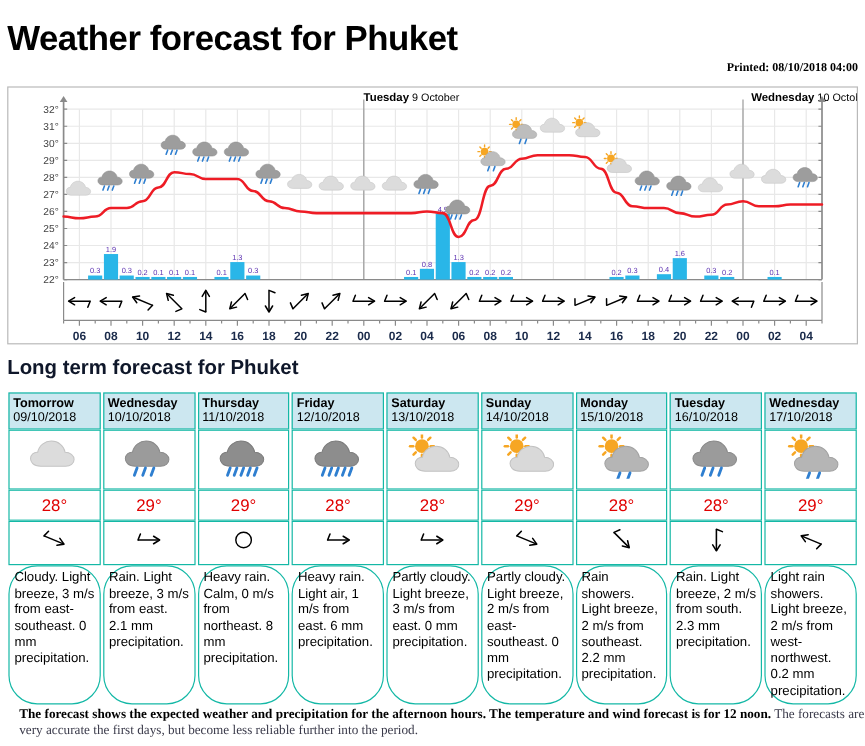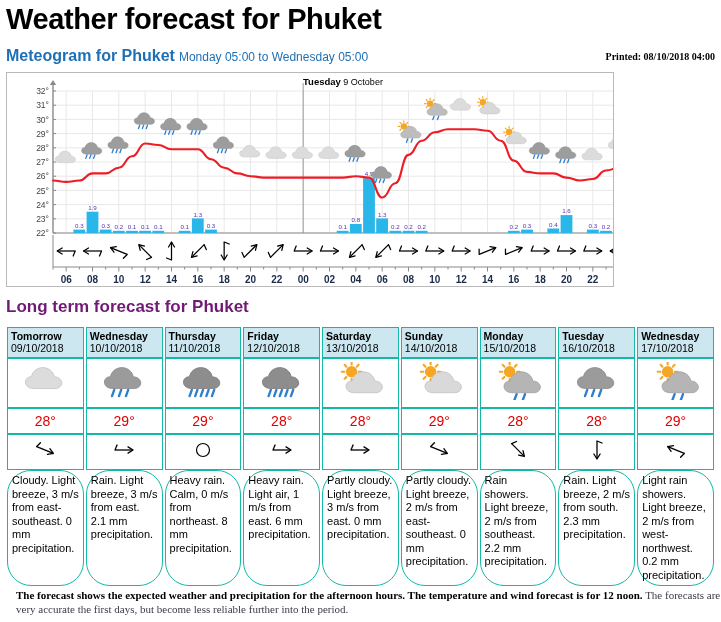--- a/index.html
+++ b/index.html
@@ -13,55 +13,55 @@
   }
   .page{position:relative;width:721px;height:622px;}
 
   
   .printed{
     position:absolute;top:3px;right:6px;
     font-family:"Liberation Serif", serif;
     font-size:10px;font-weight:bold;letter-spacing:0px;margin-top:48px;
   }
   h1.title{
-    position:absolute;left:6px;top:2px;
+    position:absolute;left:6px;top:16px;
     margin:0;font-size:29px;font-weight:bold;
     letter-spacing:-0.4px;line-height:34px;
   }
   .meteo-head{
     position:absolute;left:6px;top:47px;
     white-space:nowrap;
   }
   .meteo-head .mh-main{
     color:#1f6fb5;font-size:16px;font-weight:bold;
   }
   .meteo-head .mh-sub{
     color:#1f6fb5;font-size:12px;font-weight:normal;margin-left:4px;
   }
 
   
   .meteogram{
     position:absolute;left:6px;top:72px;
-    width:608px;height:215px;
+    width:709px;height:215px;
     border:1px solid #b9b9b9;
     background:#fff;
     box-sizing:border-box;
     overflow:hidden;
   }
   .mg-svg{position:absolute;left:0;top:0;}
   .daylabel{
     position:absolute;white-space:nowrap;font-size:9px;
   }
   .daylabel b{font-size:9.5px;}
   .daylabel span{font-weight:normal;}
 
   
   .lt-head{
     position:absolute;left:6px;top:297px;
-    color:#701a75;font-size:17px;font-weight:bold;
+    color:#0f172a;font-size:17px;font-weight:bold;
   }
 
   
   .fc-table{
     position:absolute;left:5px;top:327px;
     width:711px;
     border-collapse:separate;
     border-spacing:2px 0;
     table-layout:fixed;
   }
@@ -104,23 +104,20 @@
   .sun{fill:#f6a623;}
 </style>
 </head>
 <body>
 
 <div class="page">
 
   <div class="printed">Printed: 08/10/2018 04:00</div>
   <h1 class="title">Weather forecast for Phuket</h1>
 
-  <div class="meteo-head">
-    <span class="mh-main">Meteogram for Phuket</span><span class="mh-sub">Monday 05:00 to Wednesday 05:00</span>
-  </div>
 
   <div class="meteogram">
     <div class="daylabel" style="left:296px;top:3px;">
       <b>Tuesday</b>
       <span>9 October</span>
     </div>
     <div class="daylabel" style="left:619px;top:3px;">
       <b>Wednesday</b>
       <span>10 Octob</span>
     </div>

